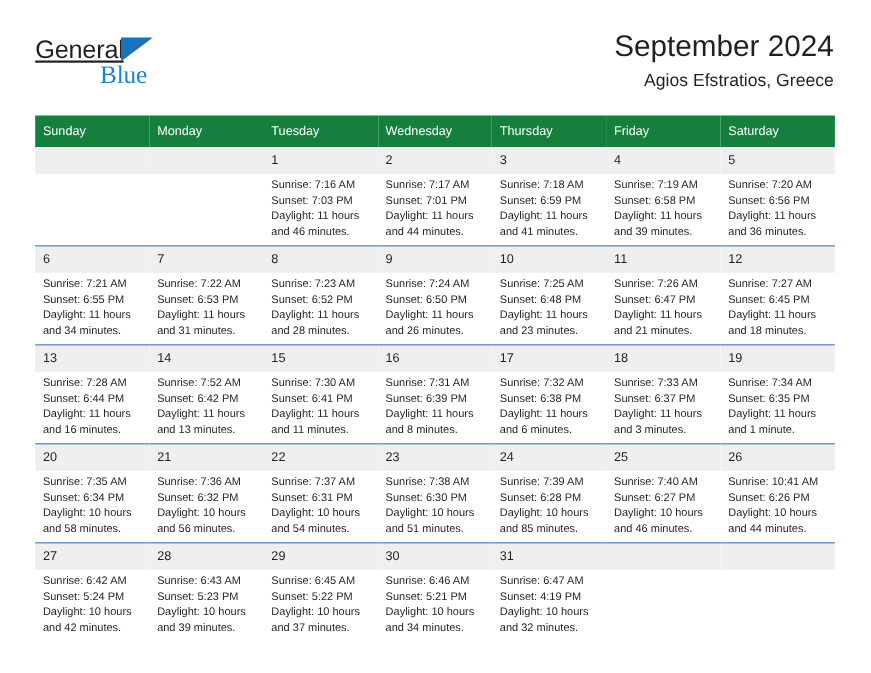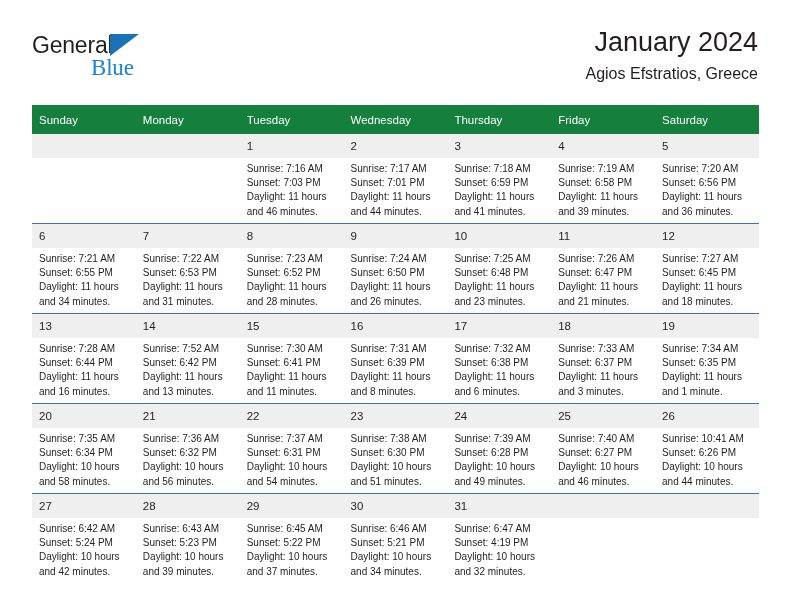--- a/index.html
+++ b/index.html
@@ -37,20 +37,21 @@
     height: 56px;
   }
   .logo-general {
     position: absolute;
     left: 0;
     top: 0;
     font-size: 23px;
     letter-spacing: -0.2px;
     color: #231f20;
     font-family: "Liberation Sans", sans-serif;
+    text-decoration: underline;
   }
   .logo-triangle {
     position: absolute;
     left: 78px;
     top: 2px;
     width: 0;
     height: 0;
     border-left: 29px solid #1b72b8;
     border-bottom: 22px solid transparent;
   }
@@ -138,21 +139,21 @@
 
   <div class="topbar">
 
     <div class="logo">
       <span class="logo-general">General</span>
       <span class="logo-triangle"></span>
       <span class="logo-blue">Blue</span>
     </div>
 
     <div class="title-block">
-      <div class="cal-title">January 2024</div>
+      <div class="cal-title">September 2024</div>
       <div class="cal-subtitle">Agios Efstratios, Greece</div>
     </div>
 
   </div>
 
   <table class="calendar">
     <thead>
       <tr>
         <th>Sunday</th>
         <th>Monday</th>
@@ -399,21 +400,21 @@
             <div>Daylight: 10 hours</div>
             <div>and 51 minutes.</div>
           </div>
         </td>
         <td>
           <div class="daynum">24</div>
           <div class="cellbody">
             <div>Sunrise: 7:39 AM</div>
             <div>Sunset: 6:28 PM</div>
             <div>Daylight: 10 hours</div>
-            <div>and 49 minutes.</div>
+            <div>and 85 minutes.</div>
           </div>
         </td>
         <td>
           <div class="daynum">25</div>
           <div class="cellbody">
             <div>Sunrise: 7:40 AM</div>
             <div>Sunset: 6:27 PM</div>
             <div>Daylight: 10 hours</div>
             <div>and 46 minutes.</div>
           </div>

